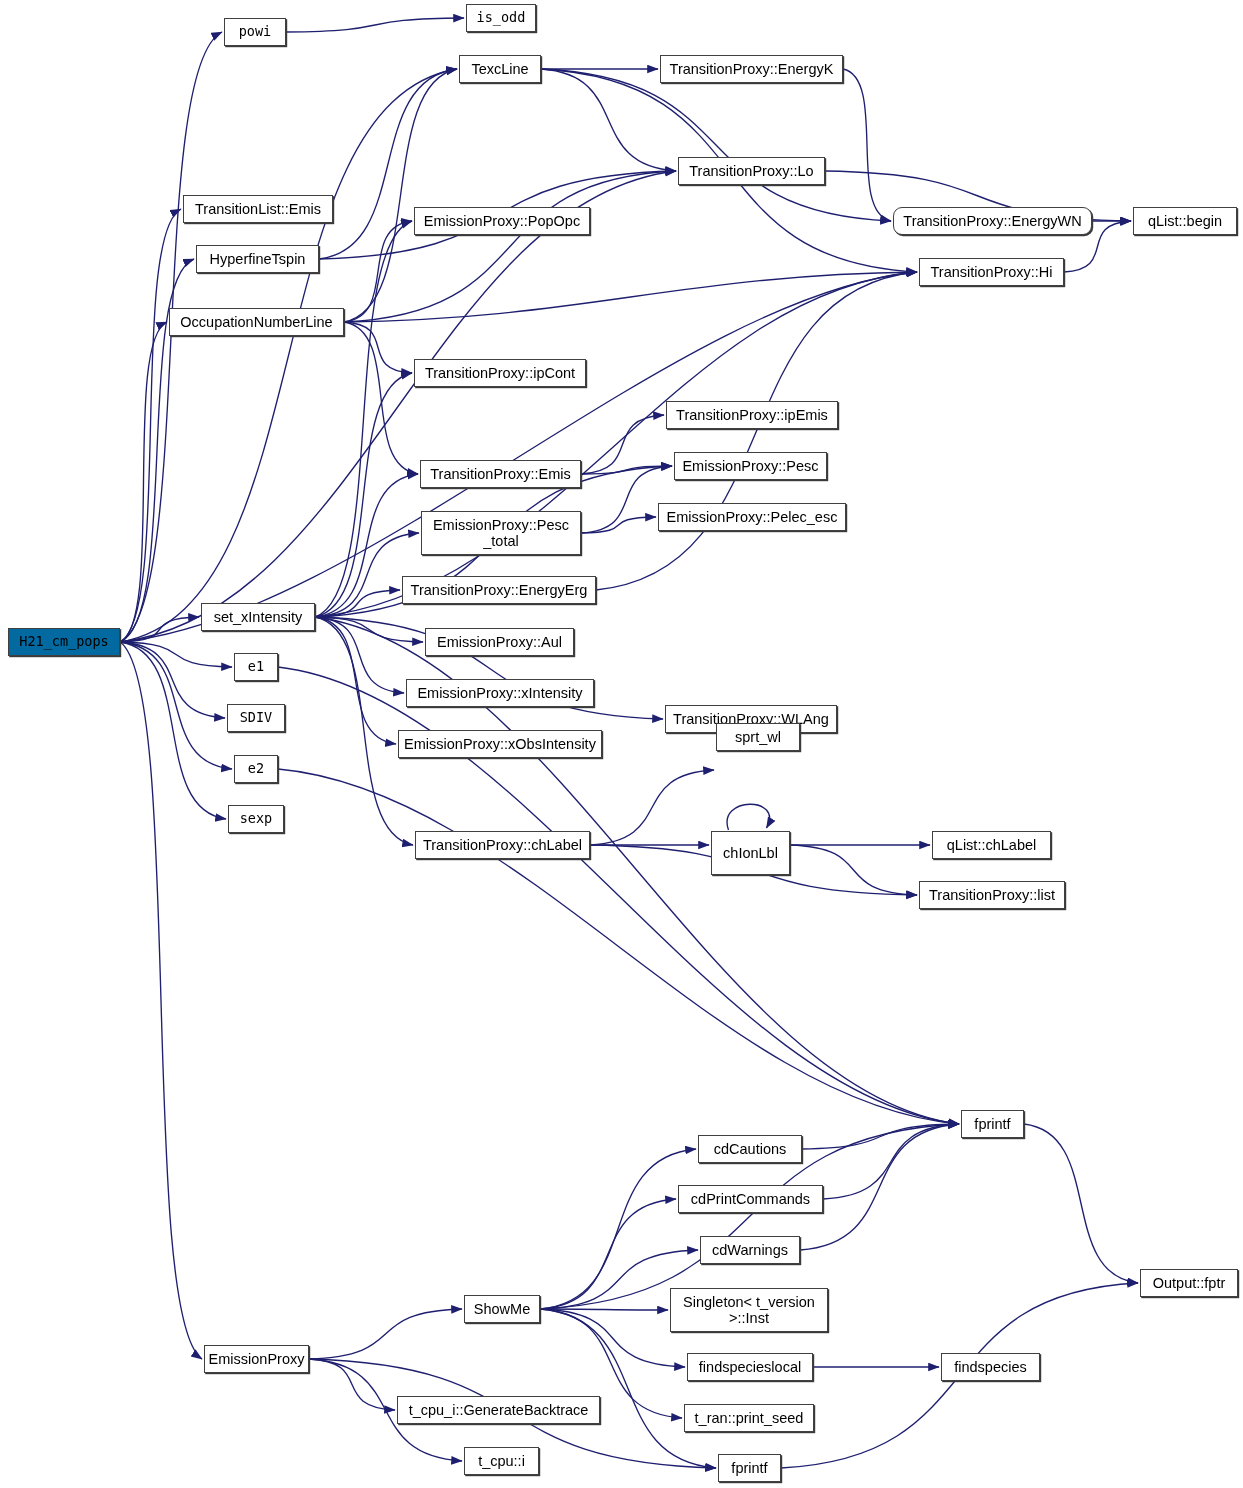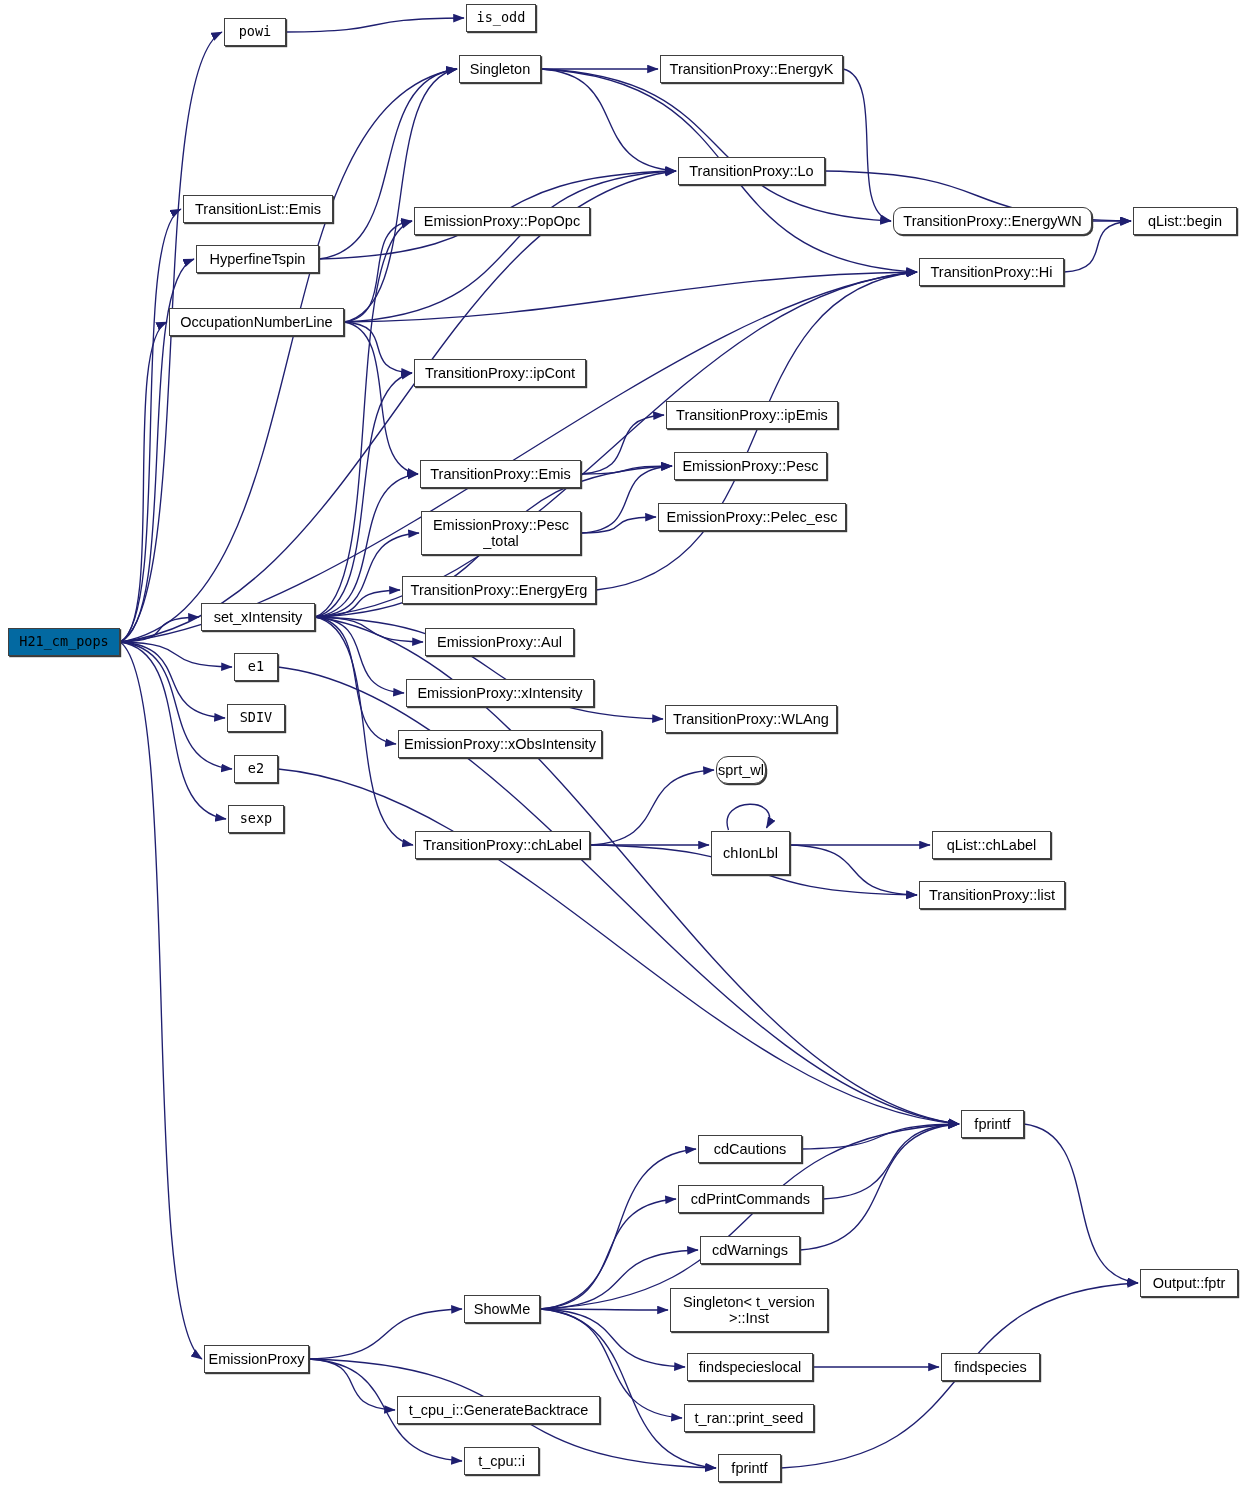--- a/index.html
+++ b/index.html
@@ -143,21 +143,21 @@
         <path d="M309,1359 C411.15,1356 359.85,1312 462,1309" marker-end="url(#arrow)"></path>
         <path d="M309,1359 C374.3,1362.06 329.7,1406.94 395,1410" marker-end="url(#arrow)"></path>
         <path d="M309,1359 C411.15,1365.12 359.85,1454.88 462,1461" marker-end="url(#arrow)"></path>
         <path d="M309,1359 C549,1365.54 476,1461.46 716,1468" marker-end="url(#arrow)"></path>
         <path d="M781,1468 C995.35,1456.9 923.65,1294.1 1138,1283" marker-end="url(#arrow)"></path>
       </g>
   </svg>
   <div id="node-layer">
       <div class="node mono" style="left: 224px; top: 18px; width: 62px; height: 28px;"><span class="node-label">powi</span></div>
       <div class="node mono" style="left: 466px; top: 4px; width: 70px; height: 28px; align-items: center;"><span class="node-label">is_odd</span></div>
-      <div class="node" style="left: 459px; top: 55px; width: 82px; height: 28px;"><span class="node-label">Singleton</span></div>
+      <div class="node" style="left: 459px; top: 55px; width: 82px; height: 28px;"><span class="node-label">TexcLine</span></div>
       <div class="node" style="left: 660px; top: 55px; width: 183px; height: 28px;"><span class="node-label">TransitionProxy::EnergyK</span></div>
       <div class="node" style="left: 678px; top: 157px; width: 147px; height: 28px;"><span class="node-label">TransitionProxy::Lo</span></div>
       <div class="node" style="left: 893px; top: 207px; width: 199px; height: 28px; border-radius: 9px;"><span class="node-label">TransitionProxy::EnergyWN</span></div>
       <div class="node" style="left: 1133px; top: 207px; width: 104px; height: 28px;"><span class="node-label">qList::begin</span></div>
       <div class="node" style="left: 919px; top: 258px; width: 145px; height: 28px;"><span class="node-label">TransitionProxy::Hi</span></div>
       <div class="node" style="left: 183px; top: 195px; width: 150px; height: 28px;"><span class="node-label">TransitionList::Emis</span></div>
       <div class="node" style="left: 414px; top: 207px; width: 176px; height: 28px;"><span class="node-label">EmissionProxy::PopOpc</span></div>
       <div class="node" style="left: 196px; top: 245px; width: 123px; height: 28px;"><span class="node-label">HyperfineTspin</span></div>
       <div class="node" style="left: 169px; top: 308px; width: 175px; height: 28px;"><span class="node-label">OccupationNumberLine</span></div>
       <div class="node" style="left: 414px; top: 359px; width: 172px; height: 28px;"><span class="node-label">TransitionProxy::ipCont</span></div>
@@ -170,21 +170,21 @@
       <div class="node" style="left: 402px; top: 576px; width: 194px; height: 28px;"><span class="node-label">TransitionProxy::EnergyErg</span></div>
       <div class="node" style="left: 201px; top: 603px; width: 114px; height: 28px;"><span class="node-label">set_xIntensity</span></div>
       <div class="node" style="left: 425px; top: 628px; width: 149px; height: 28px;"><span class="node-label">EmissionProxy::Aul</span></div>
       <div class="node mono current" style="left: 8px; top: 628px; width: 112px; height: 28px;"><span class="node-label">H21_cm_pops</span></div>
       <div class="node mono" style="left: 234px; top: 653px; width: 44px; height: 28px;"><span class="node-label">e1</span></div>
       <div class="node" style="left: 406px; top: 679px; width: 188px; height: 28px;"><span class="node-label">EmissionProxy::xIntensity</span></div>
       <div class="node mono" style="left: 227px; top: 704px; width: 58px; height: 28px;"><span class="node-label">SDIV</span></div>
       <div class="node" style="left: 665px; top: 705px; width: 172px; height: 28px;"><span class="node-label">TransitionProxy::WLAng</span></div>
       <div class="node" style="left: 398px; top: 730px; width: 204px; height: 28px;"><span class="node-label">EmissionProxy::xObsIntensity</span></div>
       <div class="node mono" style="left: 234px; top: 755px; width: 44px; height: 28px;"><span class="node-label">e2</span></div>
-      <div class="node" style="left: 716px; top: 756px; width: 50px; height: 28px; border-radius: 12px;"><span class="node-label">sprt_wl</span></div>
+      <div class="node" style="left: 716px; top: 723px; width: 84px; height: 28px;"><span class="node-label">sprt_wl</span></div>
       <div class="node mono" style="left: 228px; top: 805px; width: 56px; height: 28px;"><span class="node-label">sexp</span></div>
       <div class="node" style="left: 415px; top: 831px; width: 175px; height: 28px;"><span class="node-label">TransitionProxy::chLabel</span></div>
       <div class="node" style="left: 711px; top: 831px; width: 79px; height: 44px;"><span class="node-label">chIonLbl</span></div>
       <div class="node" style="left: 932px; top: 831px; width: 119px; height: 28px;"><span class="node-label">qList::chLabel</span></div>
       <div class="node" style="left: 919px; top: 881px; width: 146px; height: 28px;"><span class="node-label">TransitionProxy::list</span></div>
       <div class="node" style="left: 961px; top: 1110px; width: 63px; height: 28px;"><span class="node-label">fprintf</span></div>
       <div class="node" style="left: 698px; top: 1135px; width: 104px; height: 28px;"><span class="node-label">cdCautions</span></div>
       <div class="node" style="left: 678px; top: 1185px; width: 145px; height: 28px;"><span class="node-label">cdPrintCommands</span></div>
       <div class="node" style="left: 700px; top: 1236px; width: 100px; height: 28px;"><span class="node-label">cdWarnings</span></div>
       <div class="node" style="left: 1140px; top: 1269px; width: 98px; height: 28px;"><span class="node-label">Output::fptr</span></div>

